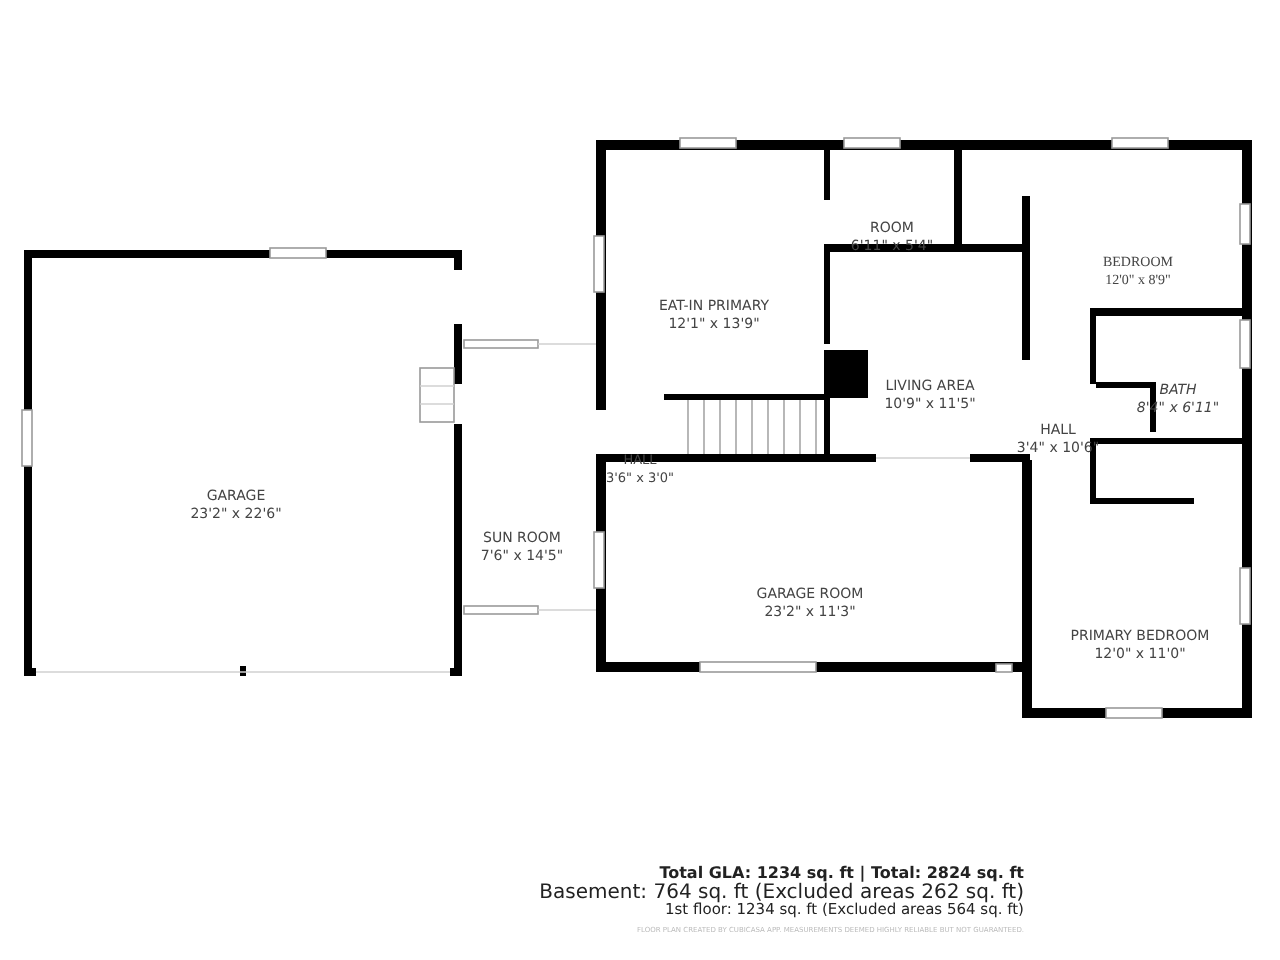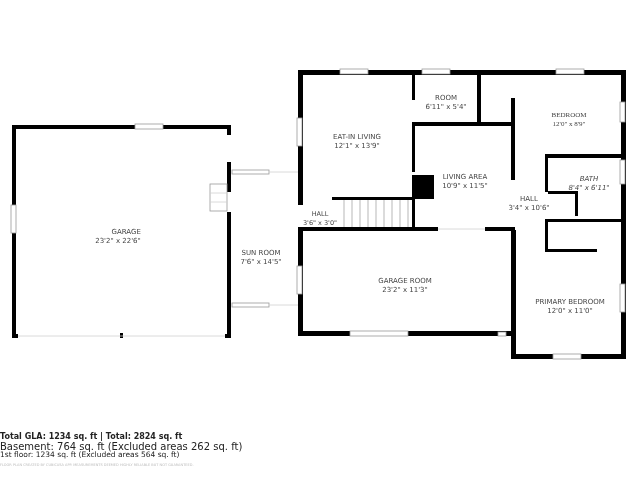--- a/index.html
+++ b/index.html
@@ -1,23 +1,23 @@
 <!DOCTYPE html>
 <html><head>
 <meta charset="utf-8">
 <style>
   html, body { margin:0; padding:0; background:#ffffff; }
   body { width:640px; height:480px; position:relative; overflow:hidden; font-family:"DejaVu Sans", sans-serif; }
   svg.plan { position:absolute; left:0; top:0; }
   .wall { fill:#000; }
   .win { fill:#fff; stroke:#9a9a9a; stroke-width:0.8; }
   .thin { stroke:#d0d0d0; stroke-width:0.8; fill:none; }
-  .label { position:absolute; text-align:center; color:#444; font-size:7px; line-height:9px; transform:translateX(-50%); white-space:nowrap; }
+  .label { position:absolute; text-align:center; color:#444; font-size:7px; line-height:9px; transform:translateX(-50%); white-space:nowrap;margin-top:16px; }
   .label .dim { display:block; }
-  .footer { position:absolute; left:0; width:512px; text-align:left; color:#222; font-family:"DejaVu Sans", sans-serif; }
+  .footer { position:absolute; left:0; width:512px; text-align:right; color:#222; font-family:"DejaVu Sans", sans-serif; }
   .f1 { top:432px; font-size:8px; font-weight:bold; }
   .f2 { top:441px; font-size:10px; }
   .f3 { top:450px; font-size:7.5px; }
   .f4 { top:463px; font-size:3.5px; color:#bbb; }
 </style>
 </head>
 <body>
 
 <svg class="plan" width="640" height="480" viewBox="0 0 640 480">
 
@@ -86,31 +86,31 @@
       <line x1="368" y1="200" x2="368" y2="227"></line>
     <line x1="376" y1="200" x2="376" y2="227"></line>
       <line x1="384" y1="200" x2="384" y2="227"></line>
     <line x1="392" y1="200" x2="392" y2="227"></line>
       <line x1="400" y1="200" x2="400" y2="227"></line>
     <line x1="408" y1="200" x2="408" y2="227"></line>
   </g>
   <rect class="win" x="498" y="332" width="8" height="4"></rect>
 </svg>
 
-<div class="label" style="left:118px; top:228px;text-align:right;">
+<div class="label" style="left:118px; top:228px;">
   <span>GARAGE</span><span class="dim">23'2" x 22'6"</span>
 </div>
 <div class="label" style="left:261px; top:249px;">
   <span>SUN ROOM</span><span class="dim">7'6" x 14'5"</span>
 </div>
 <div class="label" style="left:320px; top:210px; font-size:6.5px;">
   <span>HALL</span><span class="dim">3'6" x 3'0"</span>
 </div>
 <div class="label" style="left:357px; top:133px;">
-  <span>EAT-IN LIVING</span><span class="dim">12'1" x 13'9"</span>
+  <span>EAT-IN PRIMARY</span><span class="dim">12'1" x 13'9"</span>
 </div>
 <div class="label" style="left:446px; top:94px;">
   <span>ROOM</span><span class="dim">6'11" x 5'4"</span>
 </div>
 <div class="label" style="left:465px; top:173px;">
   <span>LIVING AREA</span><span class="dim">10'9" x 11'5"</span>
 </div>
 <div class="label" style="left:569px; top:111px;font-family:Liberation Serif, serif;">
   <span>BEDROOM</span><span class="dim">12'0" x 8'9"</span>
 </div>

